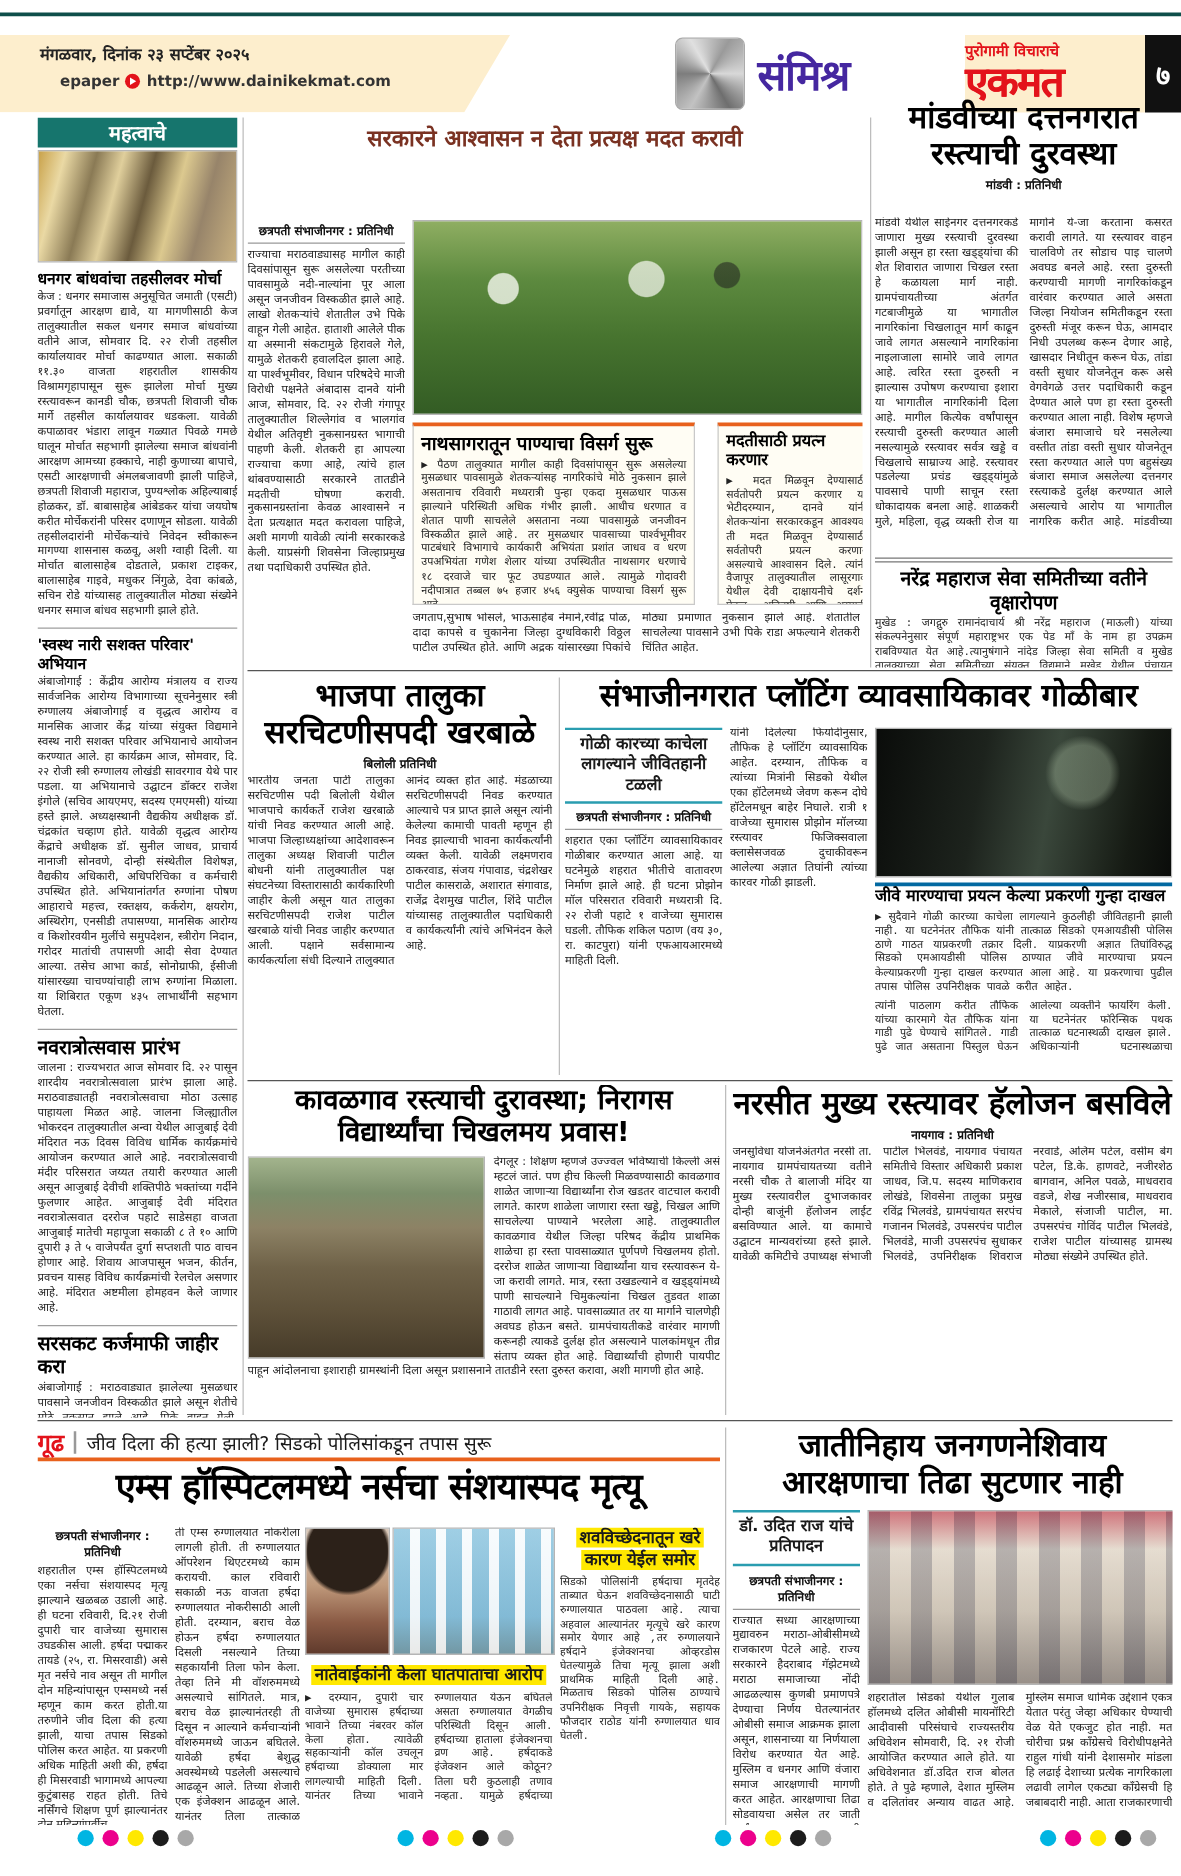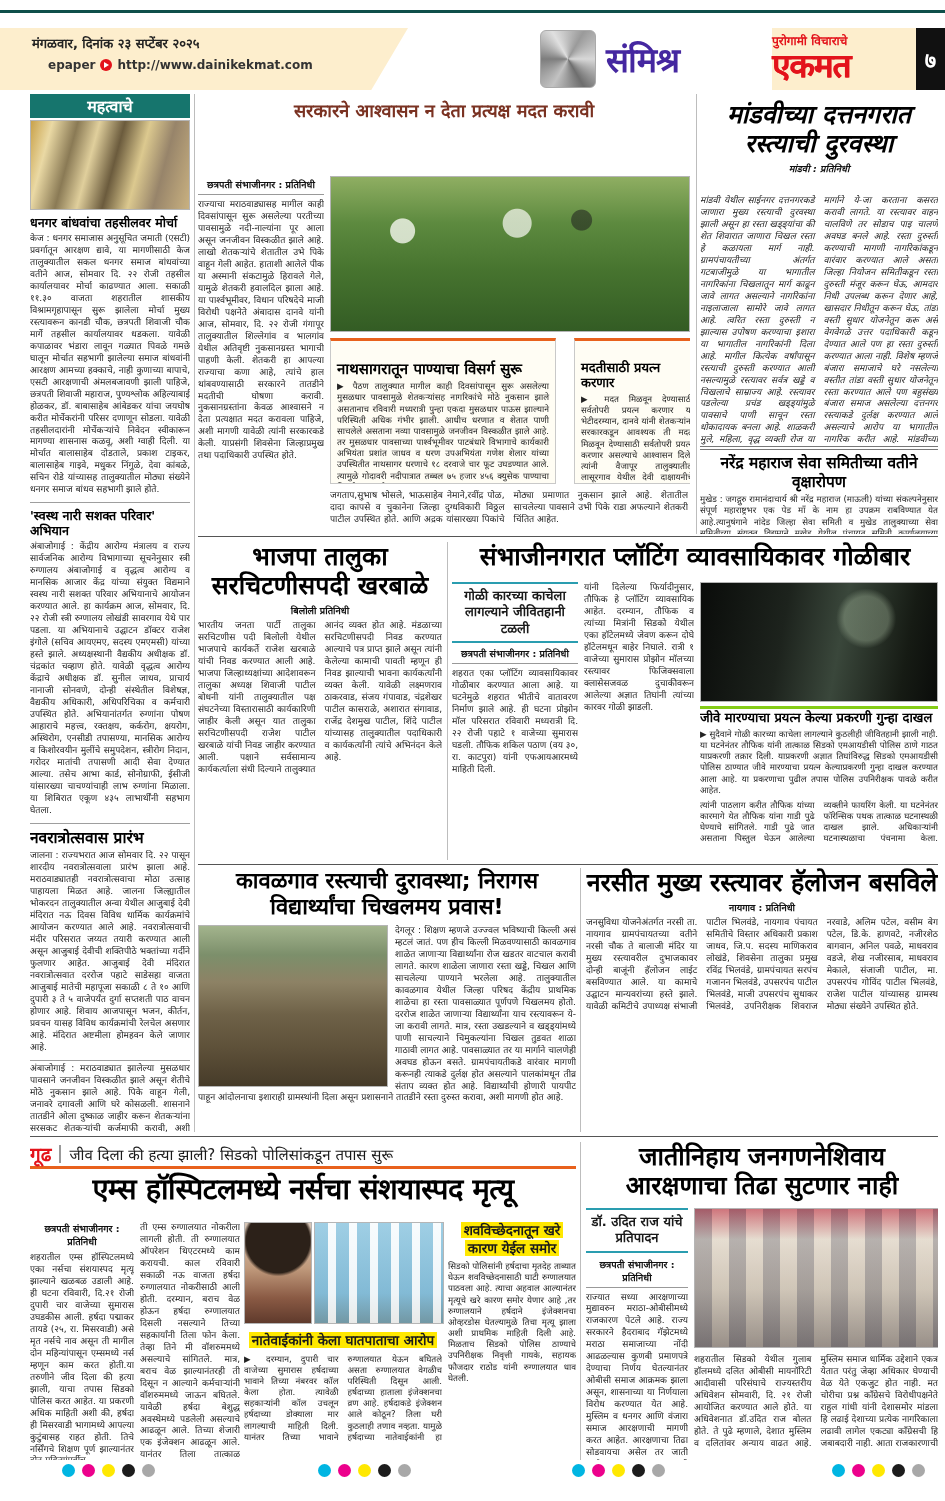--- a/index.html
+++ b/index.html
@@ -25,27 +25,27 @@
   .pagenum-box{position:absolute;left:916px;top:28px;width:29px;height:62px;background:#111;color:#fff;
                display:flex;align-items:center;justify-content:center;font-size:22px;font-weight:bold;}
   
   .art{position:absolute;overflow:hidden;}
   .h-xl{margin:0;font-size:33px;line-height:1.12;font-weight:bold;text-align:center;color:#000;letter-spacing:-0.5px;}
   .h-l{margin:0;font-size:25px;line-height:1.16;font-weight:bold;text-align:center;color:#000;}
   .h-m{margin:0;font-size:22px;line-height:1.18;font-weight:bold;text-align:center;color:#000;}
   .h-s{margin:0;font-size:15.5px;line-height:1.2;font-weight:bold;text-align:center;color:#000;}
   .subhead{font-size:18px;font-weight:bold;color:#7a3222;text-align:center;margin-top:4px;}
   .body-txt{margin:0;font-size:9px;line-height:1.33;text-align:justify;color:#222;}
-  .body-txt.sm{font-size:8.6px;line-height:1.3;}
+  .body-txt.sm{font-size:8.6px;line-height:1.3;font-family:Liberation Mono, monospace;}
   .cols2{column-count:2;column-gap:9px;}
   .cols3{column-count:3;column-gap:9px;}
   .byline{font-weight:bold;font-size:9.5px;text-align:center;color:#111;}
   .bline{border-bottom:1px solid #999;padding-bottom:3px;margin-bottom:4px;}
   .photo{position:absolute;border:1px solid #b5b5b5;}
-  .nbox{position:absolute;border:1px solid #c9c9c9;border-top:3px solid #e8611c;background:#fffdf4;padding:20px 6px;box-sizing:border-box;overflow:hidden;}
+  .nbox{position:absolute;border:1px solid #c9c9c9;border-top:3px solid #e8611c;background:#fffdf4;padding:6px 6px;box-sizing:border-box;overflow:hidden;}
   .nbox-t{font-size:15px;font-weight:bold;color:#000;margin-bottom:3px;line-height:1.15;}
   .nbox-t.small{font-size:13px;}
   .tealbox{border-top:2px solid #2a9db0;border-bottom:2px solid #2a9db0;padding:4px 2px;font-size:13px;font-weight:bold;text-align:center;line-height:1.25;}
   .ytitle{font-weight:bold;font-size:13.5px;line-height:1.3;text-align:center;}
   .ytitle span{background:#ffe800;padding:0 3px;box-decoration-break:clone;-webkit-box-decoration-break:clone;}
   .vline{position:absolute;width:1px;background:#bdbdbd;}
   .hline{position:absolute;height:1px;background:#bdbdbd;}
   .hline.dark{background:#555;}
   .dbl{position:absolute;height:4px;border-top:1px solid #777;border-bottom:1px solid #777;box-sizing:border-box;}
   
@@ -117,20 +117,21 @@
     <div class="side-photo" style="margin-top:2px;"></div>
     <h3 class="side-h3">धनगर बांधवांचा तहसीलवर मोर्चा</h3>
     <p class="body-txt">केज : धनगर समाजास अनुसूचित जमाती (एसटी) प्रवर्गातून आरक्षण द्यावे, या मागणीसाठी केज तालुक्यातील सकल धनगर समाज बांधवांच्या वतीने आज, सोमवार दि. २२ रोजी तहसील कार्यालयावर मोर्चा काढण्यात आला. सकाळी ११.३० वाजता शहरातील शासकीय विश्रामगृहापासून सुरू झालेला मोर्चा मुख्य रस्त्यावरून कानडी चौक, छत्रपती शिवाजी चौक मार्गे तहसील कार्यालयावर धडकला. यावेळी कपाळावर भंडारा लावून गळ्यात पिवळे गमछे घालून मोर्चात सहभागी झालेल्या समाज बांधवांनी आरक्षण आमच्या हक्काचे, नाही कुणाच्या बापाचे, एसटी आरक्षणाची अंमलबजावणी झाली पाहिजे, छत्रपती शिवाजी महाराज, पुण्यश्लोक अहिल्याबाई होळकर, डॉ. बाबासाहेब आंबेडकर यांचा जयघोष करीत मोर्चेकरांनी परिसर दणाणून सोडला. यावेळी तहसीलदारांनी मोर्चेकऱ्यांचे निवेदन स्वीकारून मागण्या शासनास कळवू, अशी ग्वाही दिली. या मोर्चात बालासाहेब दोडताले, प्रकाश टाइकर, बालासाहेब गाइवे, मधुकर निंगुळे, देवा कांबळे, सचिन रोडे यांच्यासह तालुक्यातील मोठ्या संख्येने धनगर समाज बांधव सहभागी झाले होते.</p>
     <hr class="side-sep">
     <h3 class="side-h3">'स्वस्थ नारी सशक्त परिवार' अभियान</h3>
     <p class="body-txt">अंबाजोगाई : केंद्रीय आरोग्य मंत्रालय व राज्य सार्वजनिक आरोग्य विभागाच्या सूचनेनुसार स्त्री रुग्णालय अंबाजोगाई व वृद्धत्व आरोग्य व मानसिक आजार केंद्र यांच्या संयुक्त विद्यमाने स्वस्थ नारी सशक्त परिवार अभियानाचे आयोजन करण्यात आले. हा कार्यक्रम आज, सोमवार, दि. २२ रोजी स्त्री रुग्णालय लोखंडी सावरगाव येथे पार पडला. या अभियानाचे उद्घाटन डॉक्टर राजेश इंगोले (सचिव आयएमए, सदस्य एमएमसी) यांच्या हस्ते झाले. अध्यक्षस्थानी वैद्यकीय अधीक्षक डॉ. चंद्रकांत चव्हाण होते. यावेळी वृद्धत्व आरोग्य केंद्राचे अधीक्षक डॉ. सुनील जाधव, प्राचार्य नानाजी सोनवणे, दोन्ही संस्थेतील विशेषज्ञ, वैद्यकीय अधिकारी, अधिपरिचिका व कर्मचारी उपस्थित होते. अभियानांतर्गत रुग्णांना पोषण आहाराचे महत्त्व, रक्तक्षय, कर्करोग, क्षयरोग, अस्थिरोग, एनसीडी तपासण्या, मानसिक आरोग्य व किशोरवयीन मुलींचे समुपदेशन, स्त्रीरोग निदान, गरोदर मातांची तपासणी आदी सेवा देण्यात आल्या. तसेच आभा कार्ड, सोनोग्राफी, ईसीजी यांसारख्या चाचण्यांचाही लाभ रुग्णांना मिळाला. या शिबिरात एकूण ४३५ लाभार्थींनी सहभाग घेतला.</p>
     <hr class="side-sep">
     <h3 class="side-h3 big">नवरात्रोत्सवास प्रारंभ</h3>
     <p class="body-txt">जालना : राज्यभरात आज सोमवार दि. २२ पासून शारदीय नवरात्रोत्सवाला प्रारंभ झाला आहे. मराठवाड्यातही नवरात्रोत्सवाचा मोठा उत्साह पाहायला मिळत आहे. जालना जिल्ह्यातील भोकरदन तालुक्यातील अन्वा येथील आजुबाई देवी मंदिरात नऊ दिवस विविध धार्मिक कार्यक्रमांचे आयोजन करण्यात आले आहे. नवरात्रोत्सवाची मंदीर परिसरात जय्यत तयारी करण्यात आली असून आजुबाई देवीची शक्तिपीठे भक्तांच्या गर्दीने फुलणार आहेत. आजुबाई देवी मंदिरात नवरात्रोत्सवात दररोज पहाटे साडेसहा वाजता आजुबाई मातेची महापूजा सकाळी ८ ते १० आणि दुपारी ३ ते ५ वाजेपर्यंत दुर्गा सप्तशती पाठ वाचन होणार आहे. शिवाय आजपासून भजन, कीर्तन, प्रवचन यासह विविध कार्यक्रमांची रेलचेल असणार आहे. मंदिरात अष्टमीला होमहवन केले जाणार आहे.</p>
     <hr class="side-sep">
+    <h3 class="side-h3 big">सरसकट कर्जमाफी जाहीर करा</h3>
     <p class="body-txt">अंबाजोगाई : मराठवाड्यात झालेल्या मुसळधार पावसाने जनजीवन विस्कळीत झाले असून शेतीचे मोठे नुकसान झाले आहे. पिके वाहून गेली, जनावरे दगावली आणि घरे कोसळली. शासनाने तातडीने ओला दुष्काळ जाहीर करून शेतकऱ्यांना सरसकट शेतकऱ्यांची कर्जमाफी करावी, अशी मागणी महाराष्ट्र नवनिर्माण सेनेने केली आहे. राज ठाकरे यांच्या आदेशानुसार मनसेच्या वतीने आज अंबाजोगाई तहसील कार्यालयात निवेदन देण्यात आले. यात अतिवृष्टीमुळे उध्वस्त झालेल्या शेतकऱ्यांना तातडीची मदत मिळावी अशी मागणी करण्यात आली. जिरायत शेती करणाऱ्या शेतकऱ्यांना एक लाख, बागायती शेतकऱ्यांना दीड लाख आणि फळबाग शेतेऱ्यांना दोन लाख रुपयांची मदत जाहीर करण्याचे आवाहन करण्यात आले. पावसात मृत्यू झालेल्या व्यक्तींच्या कुटुंबीयांना दहा लाखांची आर्थिक मदत आणि एका सदस्याला शासकीय नोकरी देण्यात यावी, अशी मागणीही करण्यात आली.</p>
   </aside>
 
   <section class="art" style="left:198px;top:94px;width:492px;height:440px;">
     <div class="subhead">सरकारने आश्वासन न देता प्रत्यक्ष मदत करावी</div>
     <div class="photo ph-corn" style="left:132px;top:82px;width:358px;height:154px;"></div>
     <div class="abs" style="left:0;top:84px;width:126px;height:354px;overflow:hidden;">
       <div class="byline bline">छत्रपती संभाजीनगर : प्रतिनिधी</div>
       <p class="body-txt">राज्याचा मराठवाड्यासह मागील काही दिवसांपासून सुरू असलेल्या परतीच्या पावसामुळे नदी-नाल्यांना पूर आला असून जनजीवन विस्कळीत झाले आहे. लाखो शेतकऱ्यांचे शेतातील उभे पिके वाहून गेली आहेत. हाताशी आलेले पीक या अस्मानी संकटामुळे हिरावले गेले, यामुळे शेतकरी हवालदिल झाला आहे. या पार्श्वभूमीवर, विधान परिषदेचे माजी विरोधी पक्षनेते अंबादास दानवे यांनी आज, सोमवार, दि. २२ रोजी गंगापूर तालुक्यातील शिल्लेगांव व भालगांव येथील अतिवृष्टी नुकसानग्रस्त भागाची पाहणी केली. शेतकरी हा आपल्या राज्याचा कणा आहे, त्यांचे हाल थांबवण्यासाठी सरकारने तातडीने मदतीची घोषणा करावी. नुकसानग्रस्तांना केवळ आश्वासने न देता प्रत्यक्षात मदत करावला पाहिजे, अशी मागणी यावेळी त्यांनी सरकारकडे केली. याप्रसंगी शिवसेना जिल्हाप्रमुख तथा पदाधिकारी उपस्थित होते.</p>
     </div>
@@ -138,21 +139,21 @@
       <div class="nbox-t">नाथसागरातून पाण्याचा विसर्ग सुरू</div>
       <p class="body-txt sm">▶ पैठण तालुक्यात मागील काही दिवसांपासून सुरू असलेल्या मुसळधार पावसामुळे शेतकऱ्यांसह नागरिकांचे मोठे नुकसान झाले असतानाच रविवारी मध्यरात्री पुन्हा एकदा मुसळधार पाऊस झाल्याने परिस्थिती अधिक गंभीर झाली. आधीच धरणात व शेतात पाणी साचलेले असताना नव्या पावसामुळे जनजीवन विस्कळीत झाले आहे. तर मुसळधार पावसाच्या पार्श्वभूमीवर पाटबंधारे विभागाचे कार्यकारी अभियंता प्रशांत जाधव व धरण उपअभियंता गणेश शेलार यांच्या उपस्थितीत नाथसागर धरणाचे १८ दरवाजे चार फूट उघडण्यात आले. त्यामुळे गोदावरी नदीपात्रात तब्बल ७५ हजार ४५६ क्युसेक पाण्याचा विसर्ग सुरू आहे.</p>
     </div>
     <div class="nbox" style="left:376px;top:244px;width:126px;height:146px;">
       <div class="nbox-t small">मदतीसाठी प्रयत्न करणार</div>
       <p class="body-txt sm">▶ मदत मिळवून देण्यासाठी सर्वतोपरी प्रयत्न करणार या भेटीदरम्यान, दानवे यांनी शेतकऱ्यांना सरकारकडून आवश्यक ती मदत मिळवून देण्यासाठी सर्वतोपरी प्रयत्न करणार असल्याचे आश्वासन दिले. त्यांनी वैजापूर तालुक्यातील लासूरगाव येथील देवी दाक्षायनीचे दर्शन घेऊन, अतिवृष्टी आणि अस्मानी संकटातून शेतकऱ्यांचे रक्षण व्हावे, यासाठी प्रार्थनाही केली.</p>
     </div>
     <p class="body-txt cols2 abs" style="left:132px;top:396px;width:358px;height:42px;overflow:hidden;">जगताप,सुभाष भोसले, भाऊसाहेब नेमाने,रवींद्र पोळ, दादा कापसे व चुकानेना जिल्हा दुग्धविकारी विठ्ठल पाटील उपस्थित होते. आणि अद्रक यांसारख्या पिकांचे मोठ्या प्रमाणात नुकसान झाले आहे. शेतातील साचलेल्या पावसाने उभी पिके राडा अफल्याने शेतकरी चिंतित आहेत.</p>
   </section>
 
-  <section class="art" style="left:700px;top:100px;width:238px;height:348px;font-style:italic;">
+  <section class="art" style="left:700px;top:79px;width:238px;height:348px;">
     <h2 class="h-l">मांडवीच्या दत्तनगरात रस्त्याची दुरवस्था</h2>
     <div class="byline" style="margin:4px 0 20px 0;">मांडवी : प्रतिनिधी</div>
     <p class="body-txt cols2" style="height:262px;overflow:hidden;">मांडवी येथील साईनगर दत्तनगरकडे जाणारा मुख्य रस्त्याची दुरवस्था झाली असून हा रस्ता खड्ड्यांचा की शेत शिवारात जाणारा चिखल रस्ता हे कळायला मार्ग नाही. ग्रामपंचायतीच्या अंतर्गत गटबाजीमुळे या भागातील नागरिकांना चिखलातून मार्ग काढून जावे लागत असल्याने नागरिकांना नाइलाजाला सामोरे जावे लागत आहे. त्वरित रस्ता दुरुस्ती न झाल्यास उपोषण करण्याचा इशारा या भागातील नागरिकांनी दिला आहे. मागील कित्येक वर्षांपासून रस्त्याची दुरुस्ती करण्यात आली नसल्यामुळे रस्त्यावर सर्वत्र खड्डे व चिखलाचे साम्राज्य आहे. रस्त्यावर पडलेल्या प्रचंड खड्ड्यांमुळे पावसाचे पाणी साचून रस्ता धोकादायक बनला आहे. शाळकरी मुले, महिला, वृद्ध व्यक्ती रोज या मार्गाने ये-जा करताना कसरत करावी लागते. या रस्त्यावर वाहन चालविणे तर सोडाच पाइ चालणे अवघड बनले आहे. रस्ता दुरुस्ती करण्याची मागणी नागरिकांकडून वारंवार करण्यात आले असता जिल्हा नियोजन समितीकडून रस्ता दुरुस्ती मंजूर करून घेऊ, आमदार निधी उपलब्ध करून देणार आहे, खासदार निधीतून करून घेऊ, तांडा वस्ती सुधार योजनेतून करू असे वेगवेगळे उत्तर पदाधिकारी कडून देण्यात आले पण हा रस्ता दुरुस्ती करण्यात आला नाही. विशेष म्हणजे बंजारा समाजाचे घरे नसलेल्या वस्तीत तांडा वस्ती सुधार योजनेतून रस्ता करण्यात आले पण बहुसंख्य बंजारा समाज असलेल्या दत्तनगर रस्त्याकडे दुर्लक्ष करण्यात आले असल्याचे आरोप या भागातील नागरिक करीत आहे. मांडवीच्या मुख्य रस्त्यापासून साईनगर दत्तनगर रस्ता त्वरित दुरुस्ती न केल्यास उपोषण करण्याचा इशारा या भागातील नागरिकांनी दिला आहे.</p>
   </section>
 
   <div class="dbl" style="left:700px;top:446px;width:238px;"></div>
   <section class="art" style="left:700px;top:454px;width:238px;height:80px;">
     <h3 class="h-s">नरेंद्र महाराज सेवा समितीच्या वतीने वृक्षारोपण</h3>
     <p class="body-txt sm" style="margin-top:3px;">मुखेड : जगद्गुरु रामानंदाचार्य श्री नरेंद्र महाराज (माऊली) यांच्या संकल्पनेनुसार संपूर्ण महाराष्ट्रभर एक पेड माँ के नाम हा उपक्रम राबविण्यात येत आहे.त्यानुषंगाने नांदेड जिल्हा सेवा समिती व मुखेड तालुक्याच्या सेवा समितीच्या संयुक्त विद्यमाने मुखेड येथील पंचायत समिती कार्यालयाच्या प्रांगणात वृक्षारोपण करण्यात आले.</p>
   </section>
@@ -172,21 +173,21 @@
     <div class="abs" style="left:0;top:40px;width:126px;height:278px;overflow:hidden;">
       <div class="tealbox">गोळी कारच्या काचेला लागल्याने जीवितहानी टळली</div>
       <div class="byline bline" style="margin-top:4px;">छत्रपती संभाजीनगर : प्रतिनिधी</div>
       <p class="body-txt">शहरात एका प्लॉटिंग व्यावसायिकावर गोळीबार करण्यात आला आहे. या घटनेमुळे शहरात भीतीचे वातावरण निर्माण झाले आहे. ही घटना प्रोझोन मॉल परिसरात रविवारी मध्यरात्री दि. २२ रोजी पहाटे १ वाजेच्या सुमारास घडली. तौफिक शकिल पठाण (वय ३०, रा. काटपुरा) यांनी एफआयआरमध्ये माहिती दिली.</p>
     </div>
     <div class="abs" style="left:132px;top:40px;width:110px;height:278px;overflow:hidden;">
       <p class="body-txt">यांनी दिलेल्या फिर्यादीनुसार, तौफिक हे प्लॉटिंग व्यावसायिक आहेत. दरम्यान, तौफिक व त्यांच्या मित्रांनी सिडको येथील एका हॉटेलमध्ये जेवण करून दोघे हॉटेलमधून बाहेर निघाले. रात्री १ वाजेच्या सुमारास प्रोझोन मॉलच्या रस्त्यावर फिजिक्सवाला क्लासेसजवळ दुचाकीवरून आलेल्या अज्ञात तिघांनी त्यांच्या कारवर गोळी झाडली.</p>
     </div>
     <div class="abs" style="left:248px;top:40px;width:238px;height:278px;overflow:hidden;">
       <div class="photo ph-car" style="position:relative;left:0;top:0;width:236px;height:118px;"></div>
-      <div style="border-top:3px solid #84cc16;margin-top:4px;padding-top:2px;">
+      <div style="border-top:3px solid #0369a1;margin-top:4px;padding-top:2px;">
         <div class="nbox-t small">जीवे मारण्याचा प्रयत्न केल्या प्रकरणी गुन्हा दाखल</div>
         <p class="body-txt sm">▶ सुदैवाने गोळी कारच्या काचेला लागल्याने कुठलीही जीवितहानी झाली नाही. या घटनेनंतर तौफिक यांनी तात्काळ सिडको एमआयडीसी पोलिस ठाणे गाठत याप्रकरणी तक्रार दिली. याप्रकरणी अज्ञात तिघांविरुद्ध सिडको एमआयडीसी पोलिस ठाण्यात जीवे मारण्याचा प्रयत्न केल्याप्रकरणी गुन्हा दाखल करण्यात आला आहे. या प्रकरणाचा पुढील तपास पोलिस उपनिरीक्षक पावळे करीत आहेत.</p>
       </div>
       <p class="body-txt sm cols2" style="margin-top:4px;height:48px;overflow:hidden;">त्यांनी पाठलाग करीत तौफिक यांच्या कारमागे येत तौफिक यांना गाडी पुढे घेण्याचे सांगितले. गाडी पुढे जात असताना पिस्तुल घेऊन आलेल्या व्यक्तीने फायरिंग केली. या घटनेनंतर फॉरेन्सिक पथक तात्काळ घटनास्थळी दाखल झाले. अधिकाऱ्यांनी घटनास्थळाचा पंचनामा केला. दरम्यान, दुचाकीवरुन आलेले अज्ञात तिघेजण कोण होते? गोळीबार करण्यामागे त्यांचा उद्देश काय होता? प्लॉटिंग व्यवसायिकाबाबत काही जुना वाद आहे का? यासह इतर बाजूने पोलिस तपास करत आहेत.</p>
     </div>
   </section>
 
   <div class="hline dark" style="left:198px;top:864px;width:740px;"></div>
 
   <section class="art" style="left:198px;top:868px;width:378px;height:264px;">

